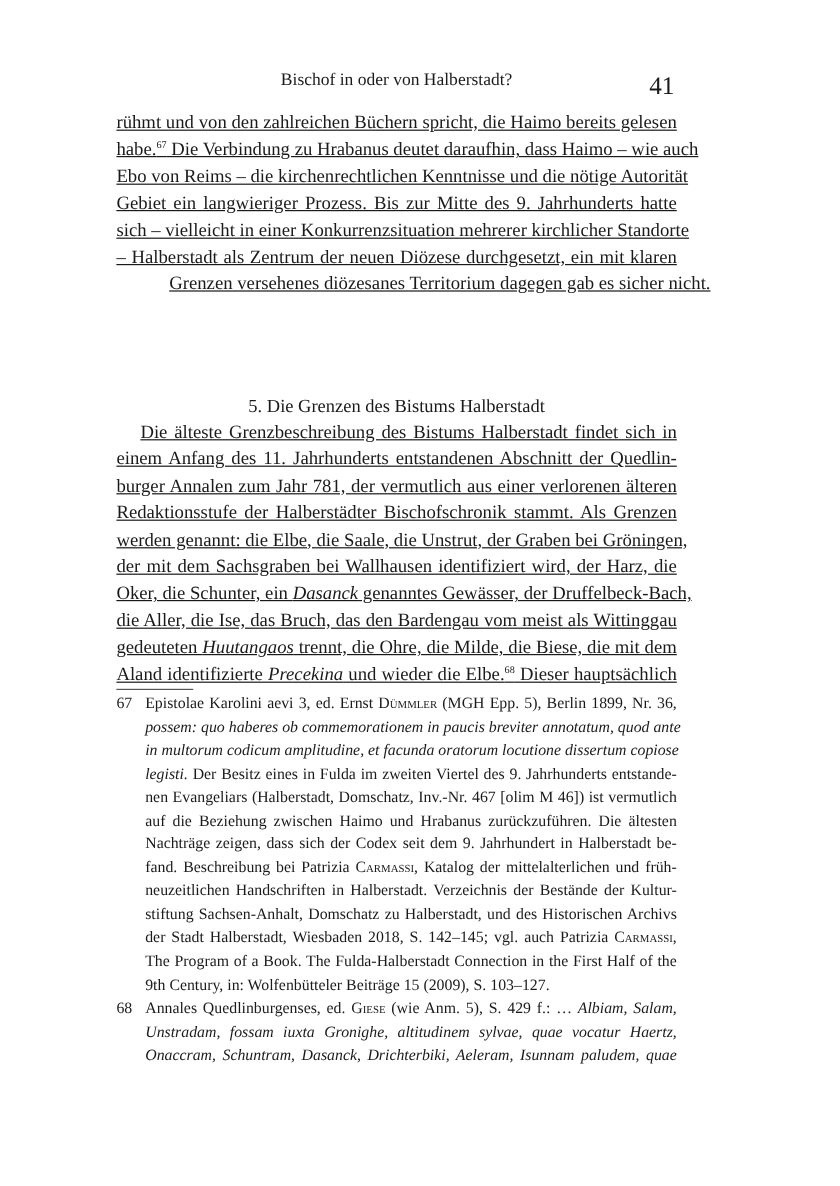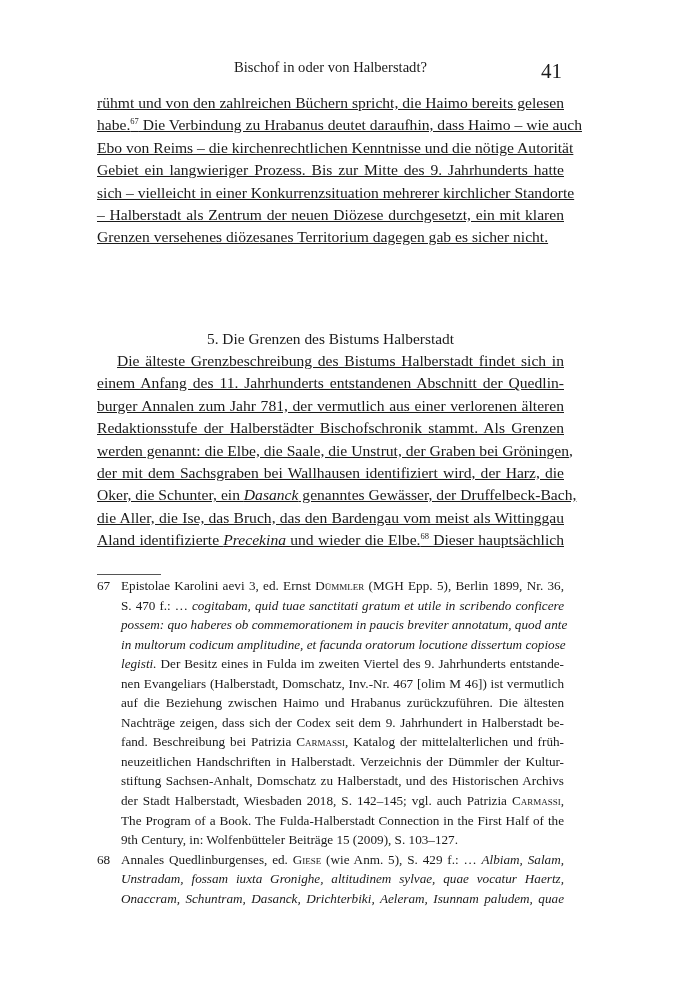--- a/index.html
+++ b/index.html
@@ -5,21 +5,21 @@
   html, body { margin: 0; padding: 0; background: #ffffff; }
   body { width: 700px; height: 988px; position: relative; overflow: hidden;
          font-family: "Liberation Serif", "DejaVu Serif", serif; color: #1a1a1a; }
   .page { position: absolute; left: 97px; top: 0; width: 467px; }
   .running-head { position: absolute; top: 59px; left: 0; width: 467px; height: 20px; font-size: 14.6px; }
   .running-title { position: absolute; left: 0; right: 0; text-align: center; }
   .page-number { position: absolute; right: 2px; top: 0; font-size: 21px; }
   .body-block { position: absolute; left: 0; width: 467px; font-size: 15.6px; line-height: 22.4px;
                 text-align: justify; text-decoration: underline; }
   .line { display: block; white-space: nowrap; height: 22.4px; text-align: justify; text-align-last: justify; }
-  .line.last { text-align-last: left; }
+  .line.last { text-align-last: left; margin-left: 44px; }
   .indent { padding-left: 20px; }
   .heading { position: absolute; top: 330px; left: 0; width: 467px; text-align: center; font-size: 15.4px; }
   .rule { position: absolute; top: 574px; left: 0; width: 64px; height: 1px; background: #555; }
   .footnotes { position: absolute; top: 576px; left: 0; width: 467px; font-size: 13.2px; line-height: 19.55px; }
   .fn { position: relative; padding-left: 24px; }
   .fn-num { position: absolute; left: 0; top: 0; }
   .fline { display: block; white-space: nowrap; height: 19.55px; text-align: justify; text-align-last: justify; }
   .fline.last { text-align-last: left; }
   sup { font-size: 8.5px; vertical-align: 6px; line-height: 0; }
   .sc { font-variant: small-caps; }
@@ -48,38 +48,38 @@
 
   <div class="body-block" id="p2" style="top:350px">
       <span class="line indent">Die älteste Grenzbeschreibung des Bistums Halberstadt findet sich in</span>
       <span class="line">einem Anfang des 11. Jahrhunderts entstandenen Abschnitt der Quedlin-</span>
       <span class="line">burger Annalen zum Jahr 781, der vermutlich aus einer verlorenen älteren</span>
       <span class="line">Redaktionsstufe der Halberstädter Bischofschronik stammt. Als Grenzen</span>
       <span class="line">werden genannt: die Elbe, die Saale, die Unstrut, der Graben bei Gröningen,</span>
       <span class="line">der mit dem Sachsgraben bei Wallhausen identifiziert wird, der Harz, die</span>
       <span class="line">Oker, die Schunter, ein <i>Dasanck</i> genanntes Gewässer, der Druffelbeck-Bach,</span>
       <span class="line">die Aller, die Ise, das Bruch, das den Bardengau vom meist als Wittinggau</span>
+      <span class="line">gedeuteten <i>Huutangaos</i> trennt, die Ohre, die Milde, die Biese, die mit dem</span>
       <span class="line">Aland identifizierte <i>Precekina</i> und wieder die Elbe.<sup>68</sup> Dieser hauptsächlich</span>
     </div>
 
   <div class="rule"></div>
 
   <div class="footnotes" id="fns">
       <div class="fn">
         <span class="fn-num">67</span>
         <span class="fline">Epistolae Karolini aevi 3, ed. Ernst <span class="sc">Dümmler</span> (MGH Epp. 5), Berlin 1899, Nr. 36,</span>
-        <span class="fline">S. 470 f.: … <i>cogitabam, quid tuae sanctitati gratum et utile in scribendo conficere</i></span>
         <span class="fline"><i>possem: quo haberes ob commemorationem in paucis breviter annotatum, quod ante</i></span>
         <span class="fline"><i>in multorum codicum amplitudine, et facunda oratorum locutione dissertum copiose</i></span>
         <span class="fline"><i>legisti.</i> Der Besitz eines in Fulda im zweiten Viertel des 9. Jahrhunderts entstande-</span>
         <span class="fline">nen Evangeliars (Halberstadt, Domschatz, Inv.-Nr. 467 [olim M 46]) ist vermutlich</span>
         <span class="fline">auf die Beziehung zwischen Haimo und Hrabanus zurückzuführen. Die ältesten</span>
         <span class="fline">Nachträge zeigen, dass sich der Codex seit dem 9. Jahrhundert in Halberstadt be-</span>
         <span class="fline">fand. Beschreibung bei Patrizia <span class="sc">Carmassi</span>, Katalog der mittelalterlichen und früh-</span>
-        <span class="fline">neuzeitlichen Handschriften in Halberstadt. Verzeichnis der Dümmler der Kultur-</span>
+        <span class="fline">neuzeitlichen Handschriften in Halberstadt. Verzeichnis der Bestände der Kultur-</span>
         <span class="fline">stiftung Sachsen-Anhalt, Domschatz zu Halberstadt, und des Historischen Archivs</span>
         <span class="fline">der Stadt Halberstadt, Wiesbaden 2018, S. 142–145; vgl. auch Patrizia <span class="sc">Carmassi</span>,</span>
         <span class="fline">The Program of a Book. The Fulda-Halberstadt Connection in the First Half of the</span>
         <span class="fline last">9th Century, in: Wolfenbütteler Beiträge 15 (2009), S. 103–127.</span>
       </div>
       <div class="fn">
         <span class="fn-num">68</span>
         <span class="fline">Annales Quedlinburgenses, ed. <span class="sc">Giese</span> (wie Anm. 5), S. 429 f.: … <i>Albiam, Salam,</i></span>
         <span class="fline"><i>Unstradam, fossam iuxta Gronighe, altitudinem sylvae, quae vocatur Haertz,</i></span>
         <span class="fline"><i>Onaccram, Schuntram, Dasanck, Drichterbiki, Aeleram, Isunnam paludem, quae</i></span>

